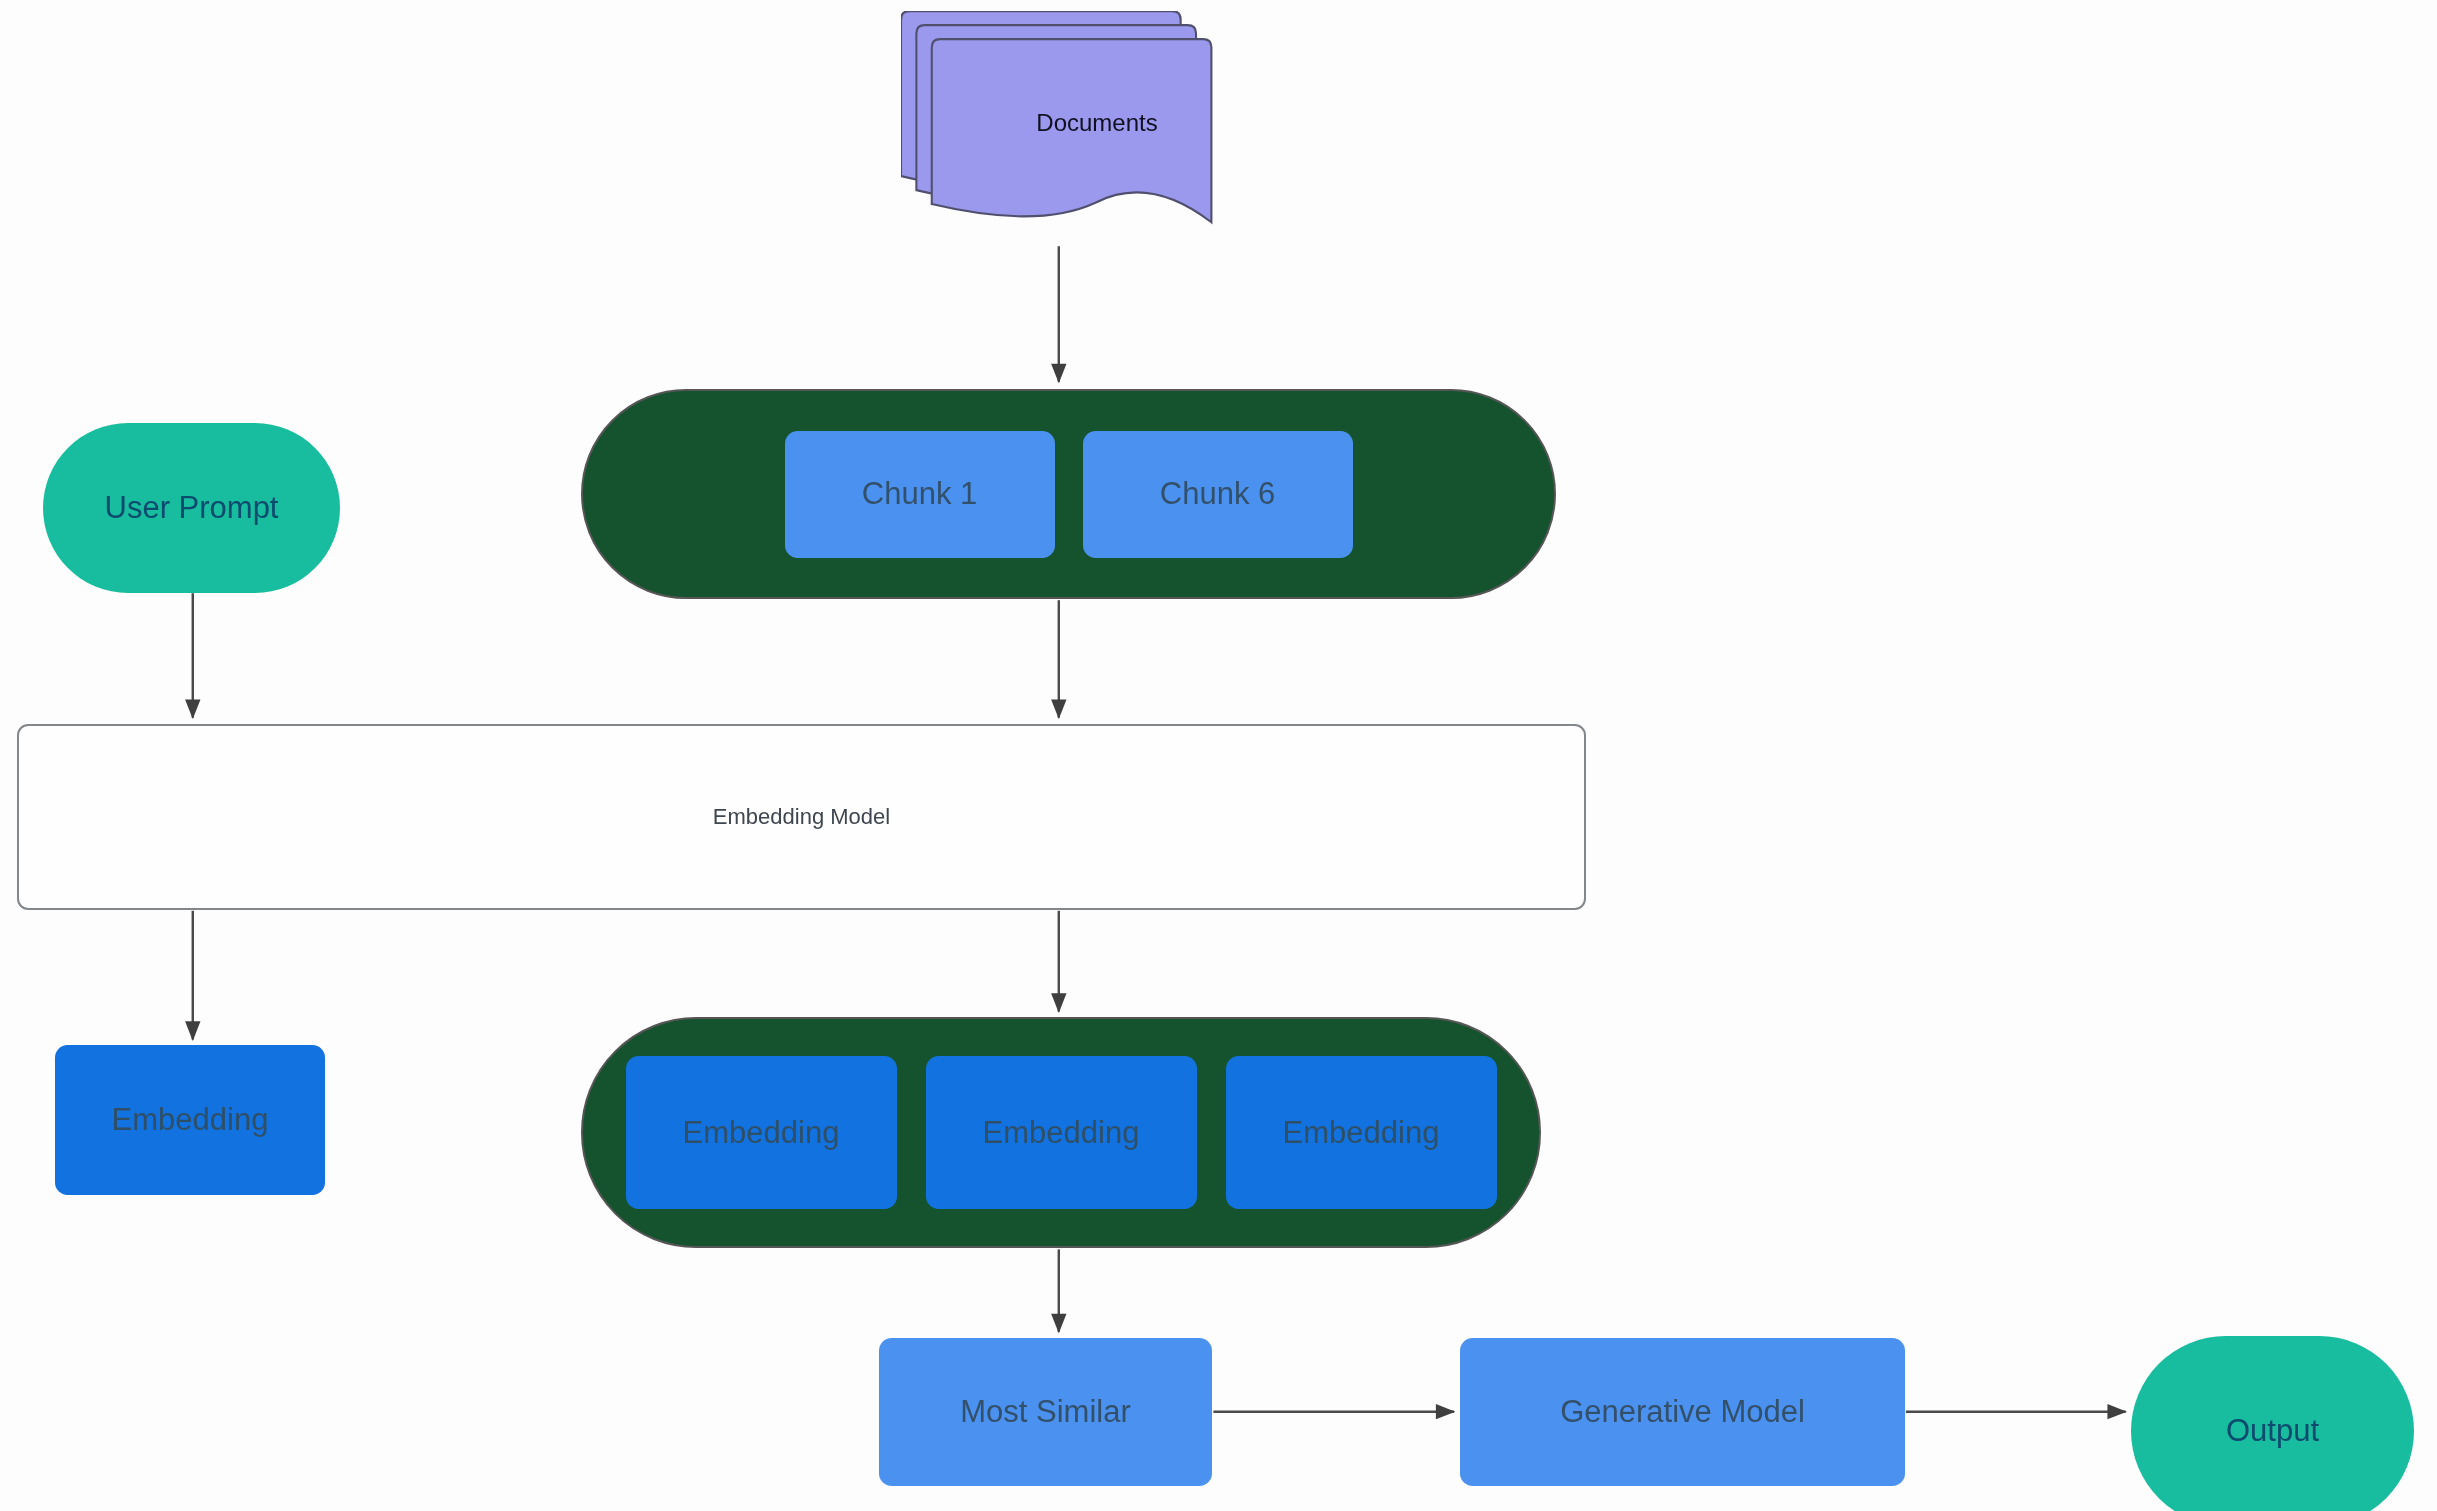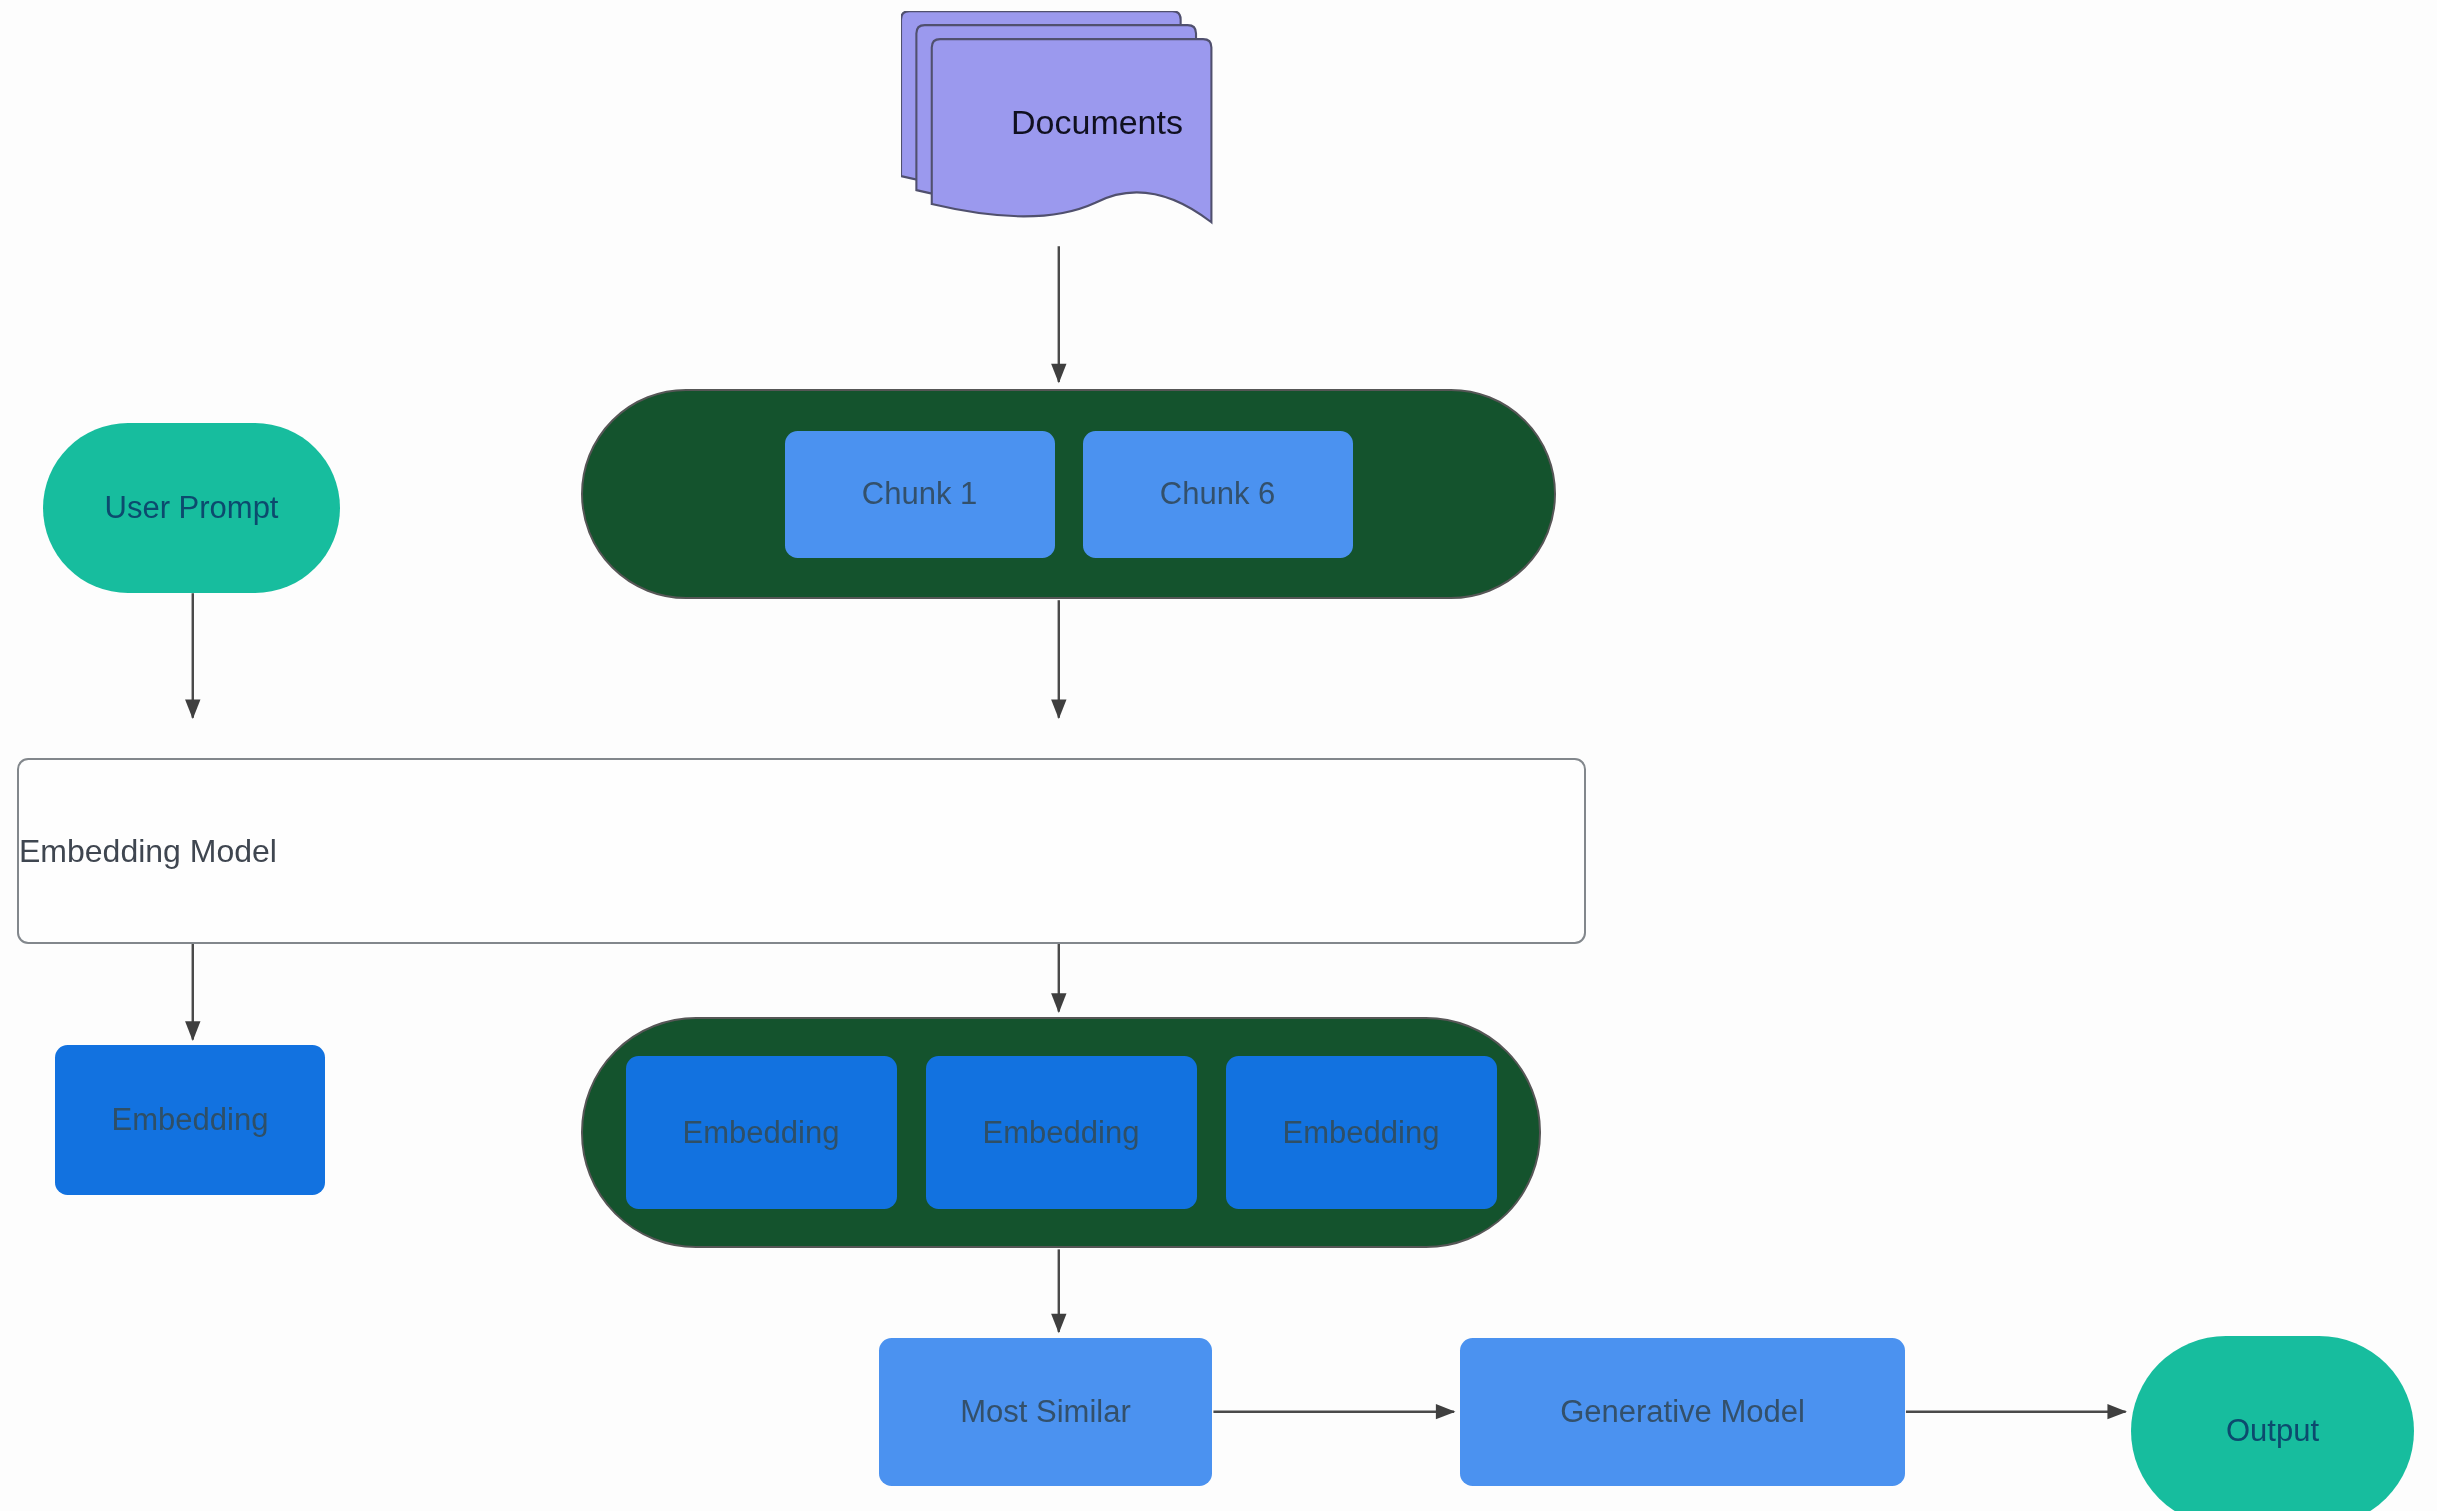--- a/index.html
+++ b/index.html
@@ -36,30 +36,30 @@
   }
   .container-oval .node{position:static;}
 
   .embedding-model{
     position:absolute;
     left:17px;top:724px;width:1569px;height:186px;
     box-sizing:border-box;
     background:#fefefe;
     border:2.8px solid #82878c;
     border-radius:11.2px;
-    display:flex;align-items:center;justify-content:flex-start;
-    font-size:32px;color:#3f4650;margin-top:34px;
+    display:flex;align-items:center;justify-content:center;
+    font-size:22px;color:#3f4650;
   }
 
   .doc-stack{position:absolute;left:901px;top:11.2px;width:316px;height:224px;}
   .doc-stack svg{position:absolute;left:0;top:0;}
   .doc-label{
     position:absolute;left:31px;top:73px;width:330px;height:77px;
     display:flex;align-items:center;justify-content:center;
-    font-size:34px;color:#101020;
+    font-size:24px;color:#101020;
   }
 
   
   .user-prompt{left:43px;top:423px;width:297px;height:170px;}
   .chunks-wrap{left:581px;top:389px;width:975px;height:210px;border-radius:105px;}
   .chunk{width:270px;height:127px;}
   .prompt-embedding{left:55px;top:1045px;width:270px;height:150px;}
   .embeddings-wrap{left:581px;top:1017px;width:960px;height:231px;border-radius:115px;gap:29px;}
   .chunk-embedding{width:271px;height:153px;}
   .most-similar{left:879px;top:1338px;width:333px;height:148px;}

